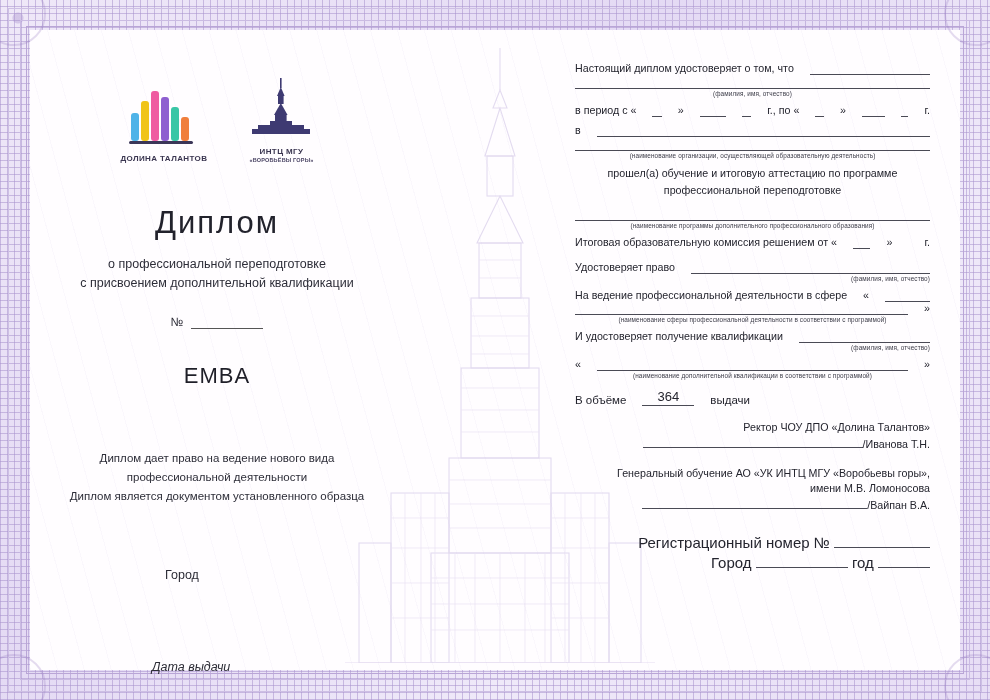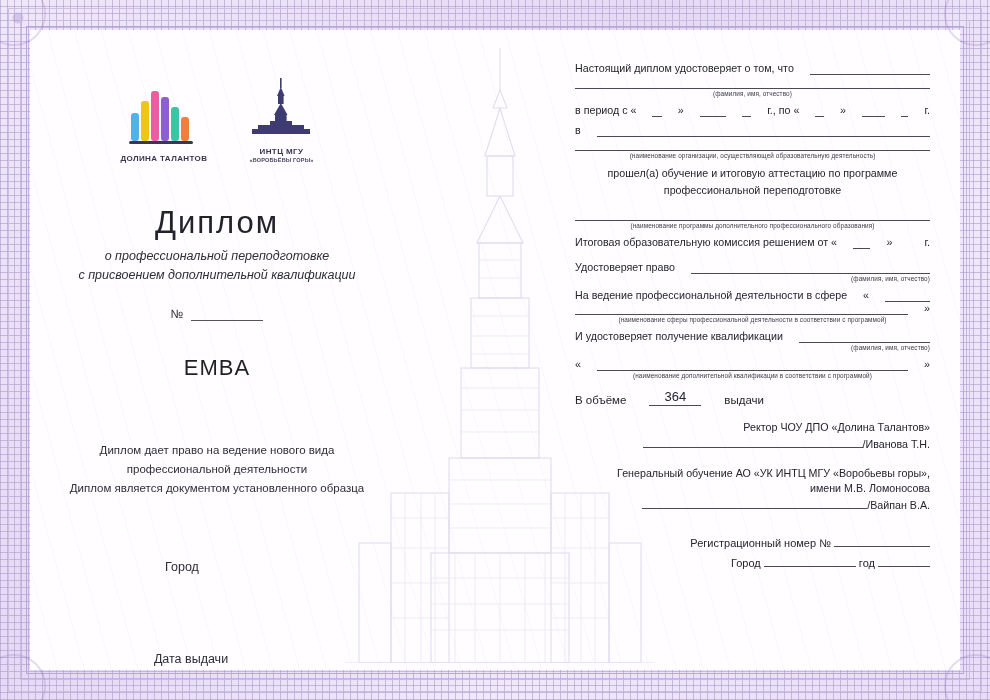--- a/index.html
+++ b/index.html
@@ -125,25 +125,24 @@
     color: #4a4464;
     margin-top: 1px;
   }
   .diploma-title {
     margin-top: 42px;
     font-size: 31px;
     letter-spacing: 2px;
     color: #22222c;
   }
   .diploma-sub {
-    margin-top: 6px;
+    margin-top: 14px;
     font-size: 12.5px;
     line-height: 19px;
     color: #2d2d38;
-    font-style: italic;
   }
   .number-row {
     margin-top: 22px;
     font-size: 12px;
     display: flex;
     justify-content: center;
     align-items: flex-end;
     gap: 8px;
   }
   .num-line {
@@ -168,20 +167,21 @@
     margin-top: 62px;
     font-size: 12.5px;
     text-align: center;
     padding-right: 70px;
   }
   .date-row {
     margin-top: 78px;
     font-size: 12.5px;
     text-align: center;
     padding-right: 52px;
+    font-style: italic;
   }
 
   
   .right-col {
     position: absolute;
     left: 575px; top: 62px;
     width: 355px;
     color: #24242e;
     font-size: 10.7px;
   }
@@ -202,33 +202,33 @@
   .row-flex { display: flex; align-items: flex-start; gap: 16px; white-space: nowrap; }
   .sig-block { text-align: right; margin-top: 14px; line-height: 15px; }
   .sig-rule {
     display: inline-block;
     border-bottom: 1px solid #4a4a55;
     height: 12px;
   }
   .volume-row {
     display: flex;
     align-items: flex-end;
-    gap: 23px;
+    gap: 16px;
     margin-top: 10px;
     font-size: 11.5px;
   }
   .volume-val {
     display: inline-block;
     min-width: 52px;
     text-align: center;
     border-bottom: 1px solid #4a4a55;
     font-size: 13px;
     padding-bottom: 1px;
   }
-  .reg-row { text-align: right; margin-top: 20px; font-size: 11px; line-height: 20px; }
+  .reg-row { text-align: right; margin-top: 20px; font-size: 15px; line-height: 20px; }
 </style>
 </head>
 <body>
 
 <div class="page">
 
   <div class="border-outer"></div>
   <div class="border-line-3"></div>
   <div class="border-line-2"></div>
   <div class="border-inner-white"></div>

